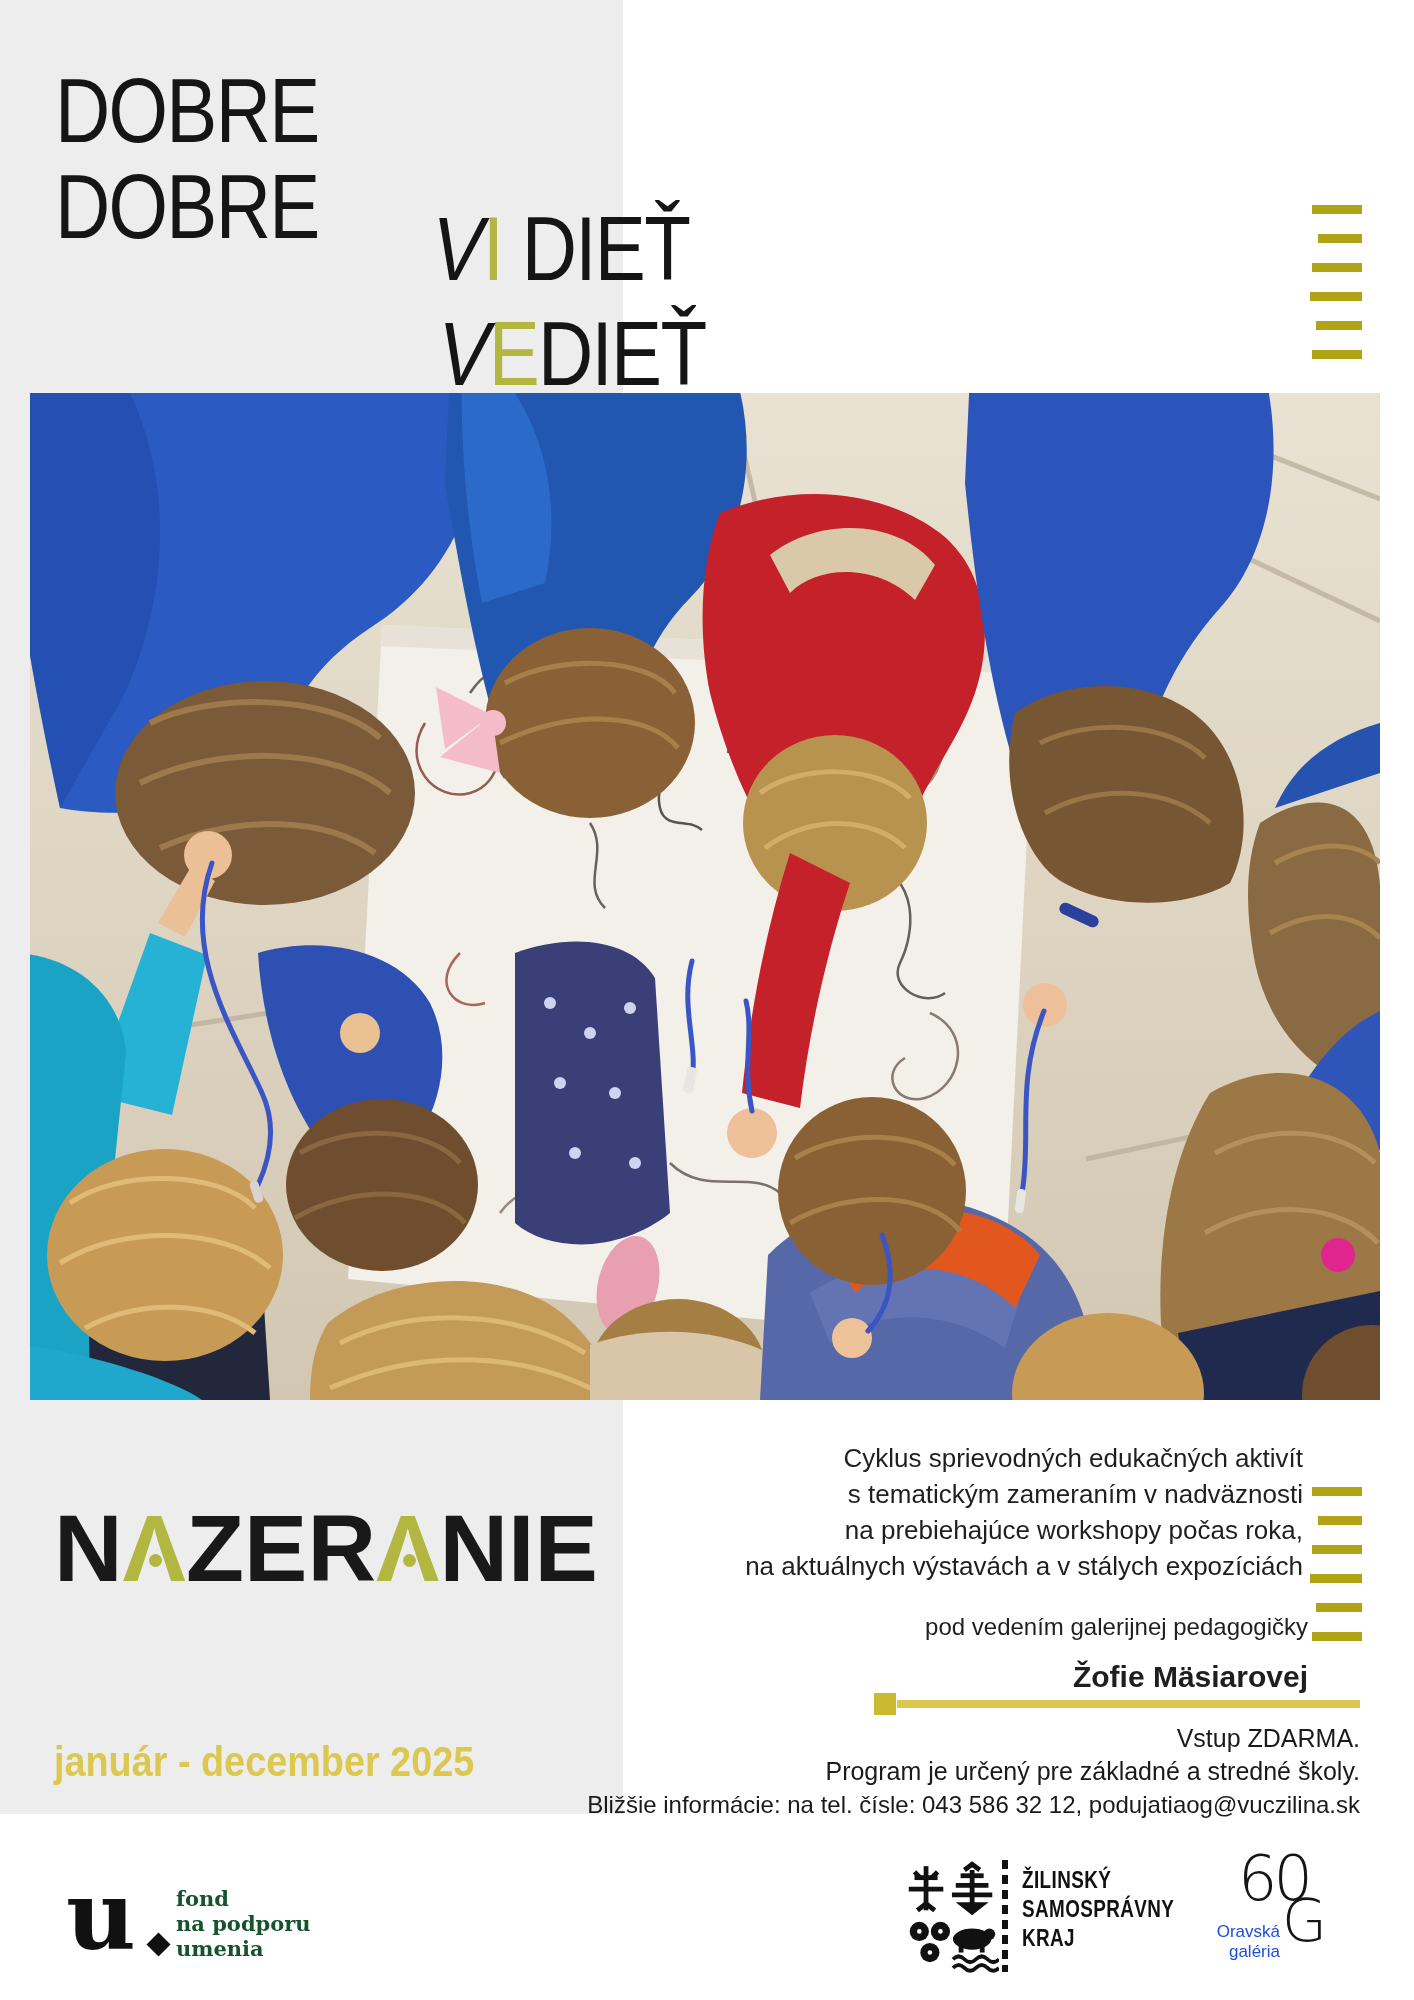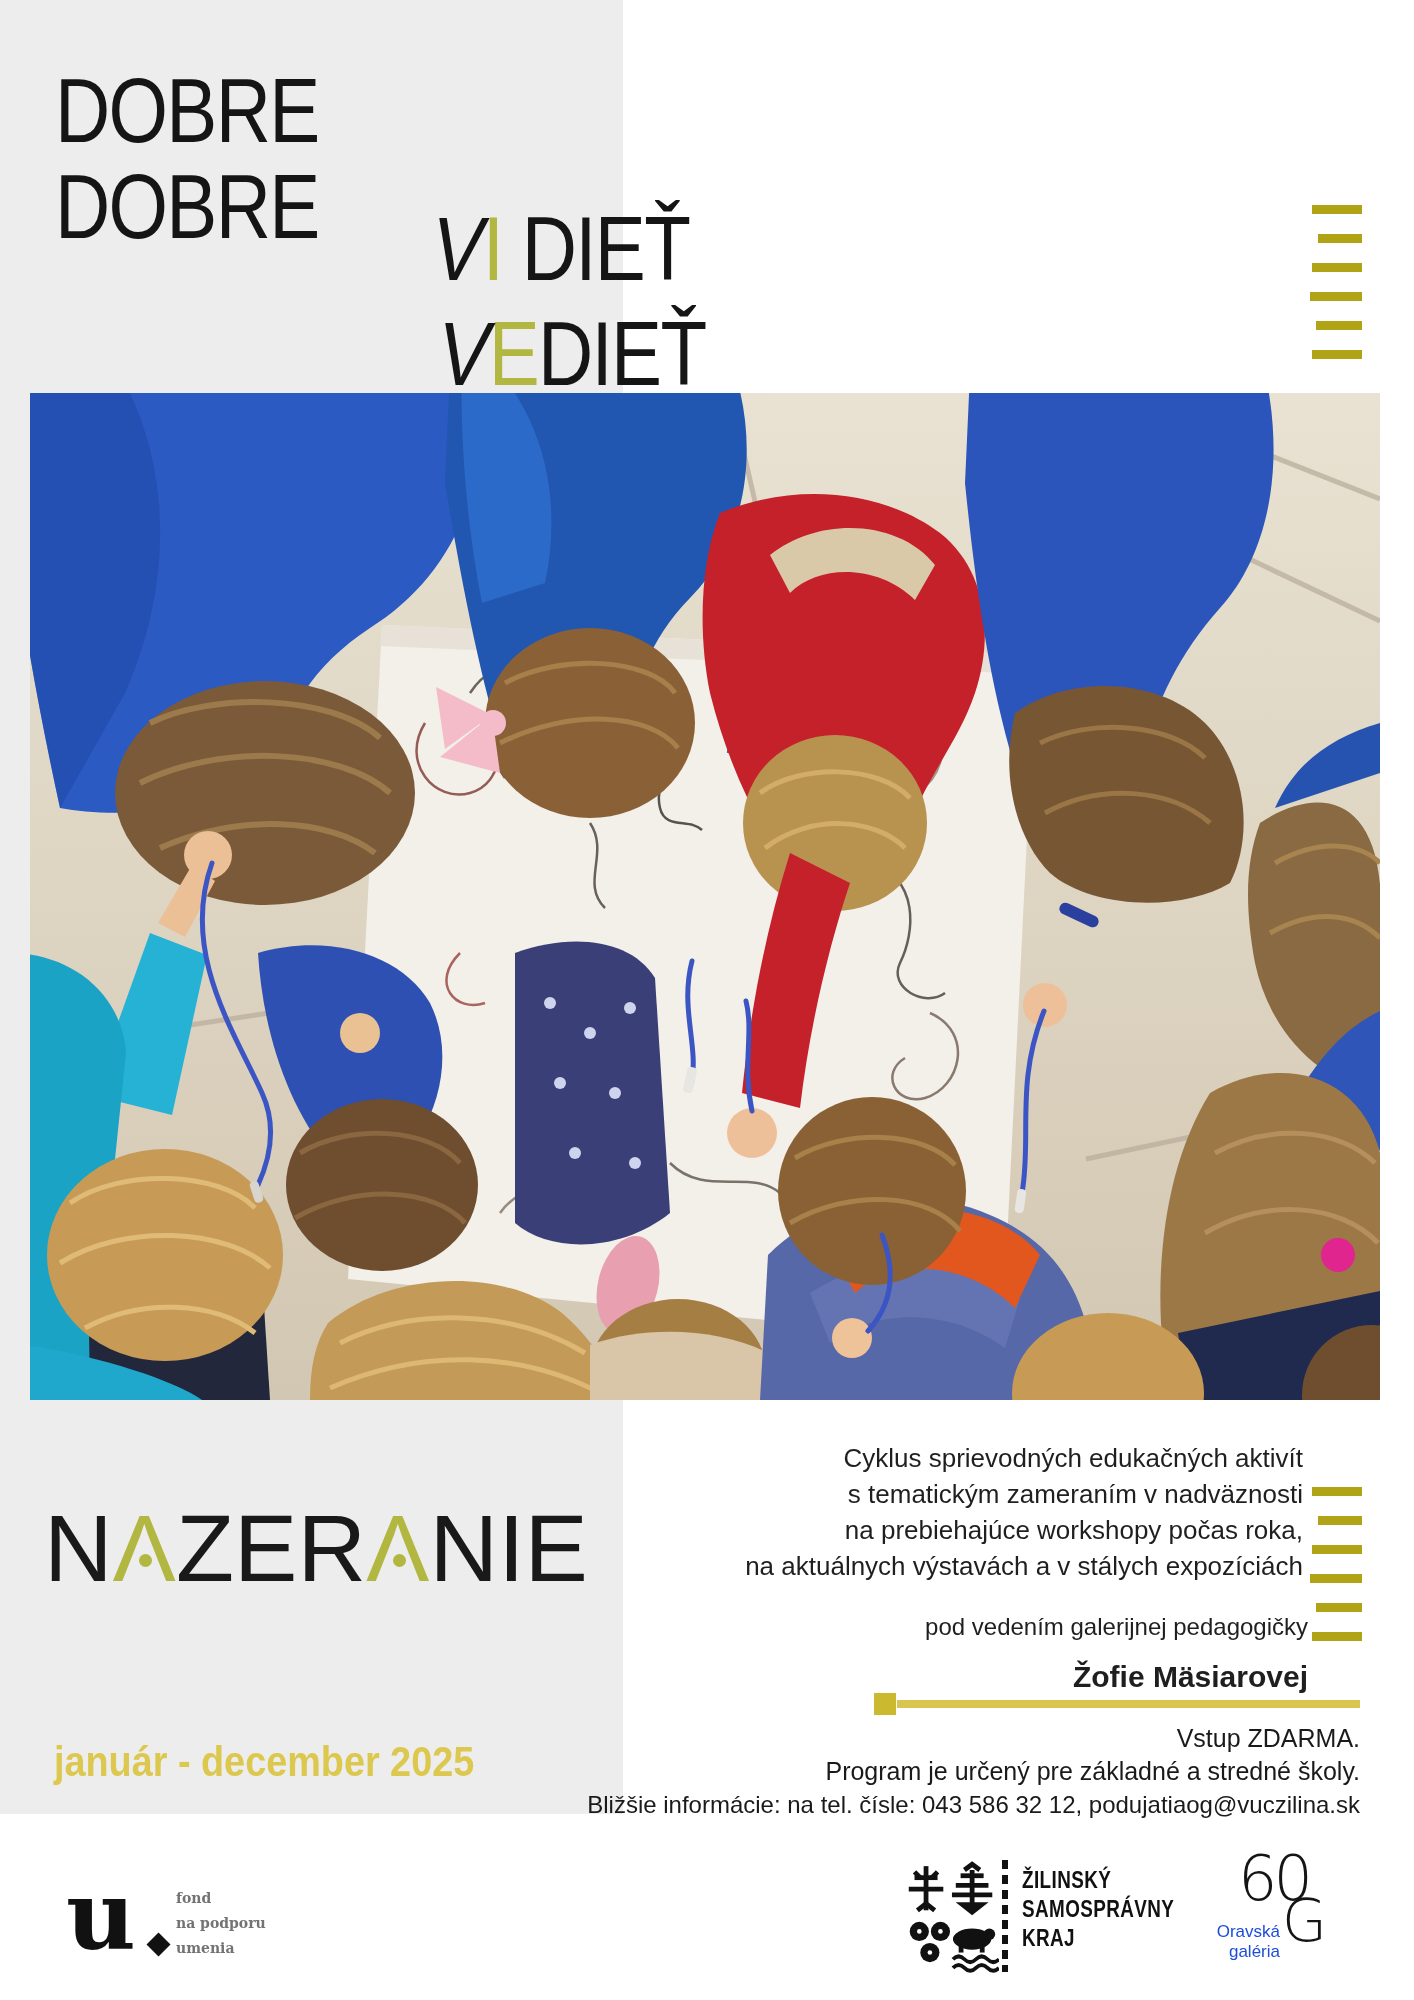--- a/index.html
+++ b/index.html
@@ -11,37 +11,37 @@
   
   .logo-word{font-size:90px;font-weight:300;letter-spacing:-2px;color:#151515;transform:scaleX(.85);transform-origin:0 0;white-space:pre;line-height:1;}
   .logo-v{display:inline-block;transform:skewX(-12deg);}
   .accent{color:#b2b741;}
   
   .dash-col{display:flex;flex-direction:column;align-items:flex-end;}
   .dash{height:9px;background:#b0a316;margin-bottom:20px;}
   
   .photo{left:30px;top:393px;width:1350px;height:1007px;display:block;}
   
-  .title{left:44px;top:1501px;font-size:95px;font-weight:400;line-height:1;color:#191919;white-space:pre;}
+  .title{left:54px;top:1501px;font-size:95px;font-weight:700;line-height:1;color:#191919;white-space:pre;}
   .title .lam{position:relative;display:inline-block;color:#b2b741;}
   .title .lam i{position:absolute;left:53%;top:56%;width:13px;height:13px;margin-left:-7px;border-radius:50%;background:#b2b741;}
   
   .desc{right:111px;top:1440px;text-align:right;font-size:26px;line-height:36px;color:#1f1f1f;}
   .credit{right:106px;top:1612px;text-align:right;color:#1f1f1f;}
   .credit .intro{font-size:24px;line-height:30px;}
   .credit .name{font-size:30px;font-weight:bold;line-height:38px;margin-top:16px;}
   .sep-line{left:897px;top:1700px;width:463px;height:8px;background:#d9c64f;}
   .sep-square{left:874px;top:1693px;width:22px;height:22px;background:#cbb92f;}
   .info{right:54px;top:1722px;text-align:right;font-size:25px;line-height:33px;color:#1a1a1a;}
   .info .small{font-size:24px;}
   .dates{left:54px;top:1738px;font-size:42px;font-weight:bold;color:#dcc84f;transform:scaleX(.9);transform-origin:0 0;white-space:pre;}
   
   .fpu-mark{left:66px;top:1868px;font-family:"DejaVu Serif","Liberation Serif",serif;font-weight:bold;font-size:96px;line-height:1;color:#111;}
   .fpu-dot{left:150px;top:1936px;width:17px;height:17px;background:#111;transform:rotate(45deg);}
-  .fpu-lines{left:176px;top:1886px;font-family:"DejaVu Serif","Liberation Serif",serif;font-weight:bold;font-size:14px;line-height:25px;color:#737373;}
+  .fpu-lines{left:176px;top:1886px;font-family:"DejaVu Serif","Liberation Serif",serif;font-weight:bold;font-size:21px;line-height:25px;color:#14532d;}
   .support{left:322px;top:1880px;font-size:19px;line-height:25px;color:#2e2e2e;}
   .zsk-icons{left:903px;top:1860px;}
   .zsk-divider{left:1002px;top:1860px;width:6px;height:112px;background:repeating-linear-gradient(#111 0 9px,transparent 9px 15px);}
   .zsk-text{left:1022px;top:1866px;font-size:23px;font-weight:bold;line-height:29px;letter-spacing:.5px;color:#111;transform:scaleX(.82);transform-origin:0 0;}
   .og-60{left:1238px;top:1848px;font-family:"DejaVu Sans",sans-serif;font-size:62px;font-weight:300;letter-spacing:-4px;color:#151515;line-height:1;}
   .og-g{left:1282px;top:1892px;font-family:"DejaVu Sans",sans-serif;font-size:58px;font-weight:300;color:#151515;line-height:1;}
   .og-name{left:1190px;top:1922px;width:90px;text-align:right;font-size:17px;line-height:20px;color:#1d4ed8;}
 </style>
 </head>
 <body>

